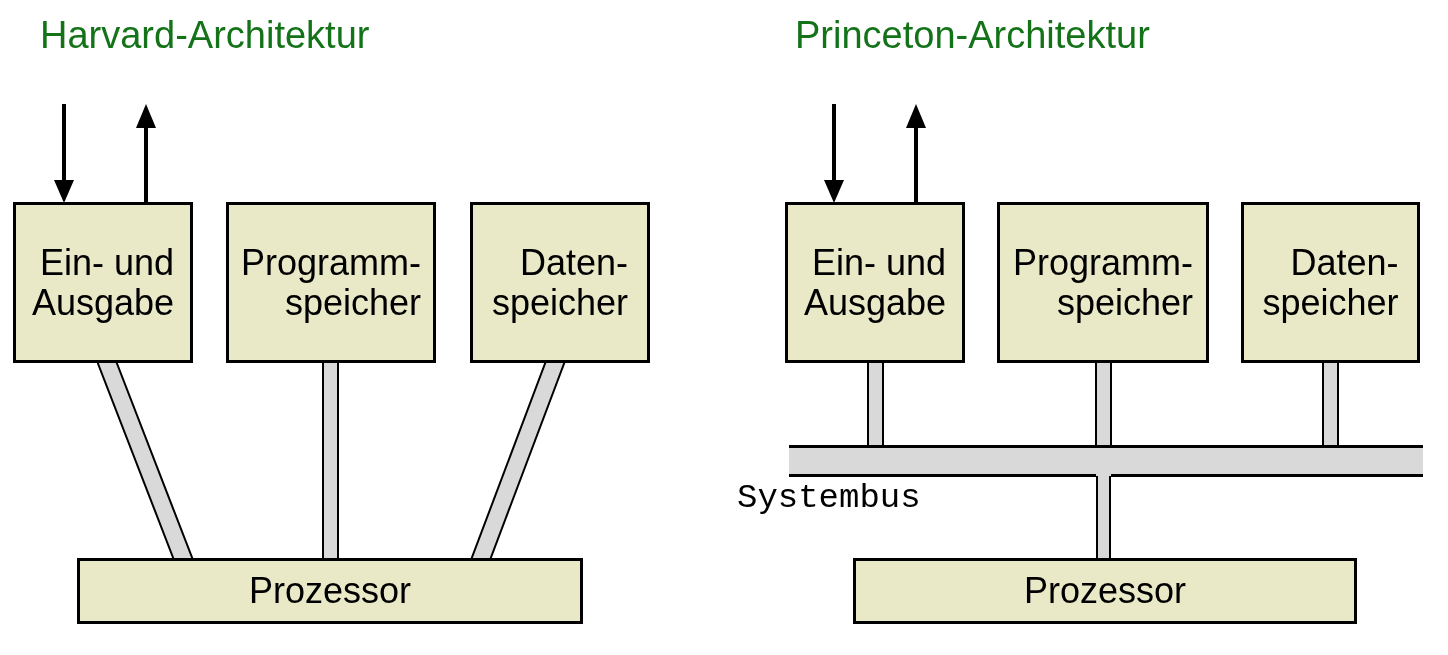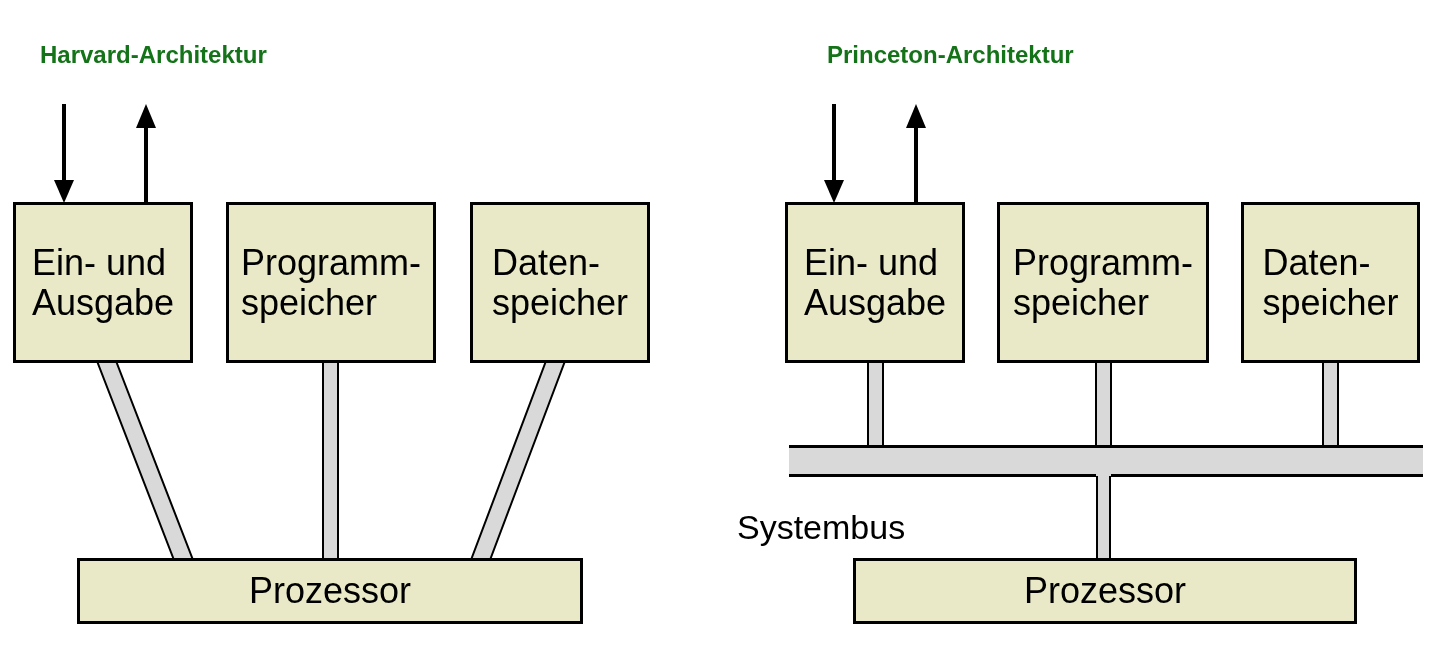--- a/index.html
+++ b/index.html
@@ -11,36 +11,35 @@
     --text:#000000;
     --bg:#ffffff;
   }
   html,body{margin:0;padding:0;}
   body{background:var(--bg);font-family:"Liberation Sans",sans-serif;}
   .stage{position:relative;width:1448px;height:655px;background:var(--bg);overflow:hidden;}
   .layer{position:absolute;left:0;top:0;}
   .title{
     position:absolute;
     color:var(--green);
-    font-size:24px;
-    font-weight:bold;
+    font-size:38px;
+    font-weight:normal;
     line-height:46px;
     white-space:nowrap;
-    margin-top:20px;
   }
   .title-line{display:block;}
   .box{
     position:absolute;
     box-sizing:border-box;
     background:var(--box-fill);
     border:3px solid var(--box-border);
     display:flex;
     align-items:center;
     justify-content:center;
-    text-align:left;
+    text-align:right;
     color:var(--text);
     font-size:36px;
     line-height:40px;
     white-space:pre-line;
   }
   .bus-label{
     position:absolute;
     color:var(--text);
     font-size:34px;
     white-space:nowrap;
@@ -86,35 +85,35 @@
 
     <rect x="1096" y="460" width="15" height="100" class="bar-fill"></rect>
     <line x1="1097" y1="476" x2="1097" y2="560" class="bar-edge"></line>
     <line x1="1110" y1="476" x2="1110" y2="560" class="bar-edge"></line>
   </svg>
 
   <div class="title" style="left:40px;top:12px;">
     <span class="title-line">Harvard-Architektur</span>
   </div>
 
-  <div class="title" style="left:827px;top:12px;">
+  <div class="title" style="left:795px;top:12px;">
     <span class="title-line">Princeton-Architektur</span>
   </div>
 
   <div class="box" style="left:13px;top:202px;width:180px;height:161px;">Ein- und
 Ausgabe</div>
   <div class="box" style="left:226px;top:202px;width:210px;height:161px;">Programm-
 speicher</div>
   <div class="box" style="left:470px;top:202px;width:180px;height:161px;">Daten-
 speicher</div>
   <div class="box" style="left:77px;top:558px;width:506px;height:66px;">Prozessor</div>
 
   <div class="box" style="left:785px;top:202px;width:180px;height:161px;">Ein- und
 Ausgabe</div>
   <div class="box" style="left:997px;top:202px;width:212px;height:161px;">Programm-
 speicher</div>
   <div class="box" style="left:1241px;top:202px;width:179px;height:161px;">Daten-
 speicher</div>
   <div class="box" style="left:853px;top:558px;width:504px;height:66px;">Prozessor</div>
 
-  <div class="bus-label" style="left:737px;top:508px;">Systembus</div>
+  <div class="bus-label" style="left:737px;top:479px;font-family:Liberation Mono, monospace;">Systembus</div>
 
 </div>
 
 </body></html>

